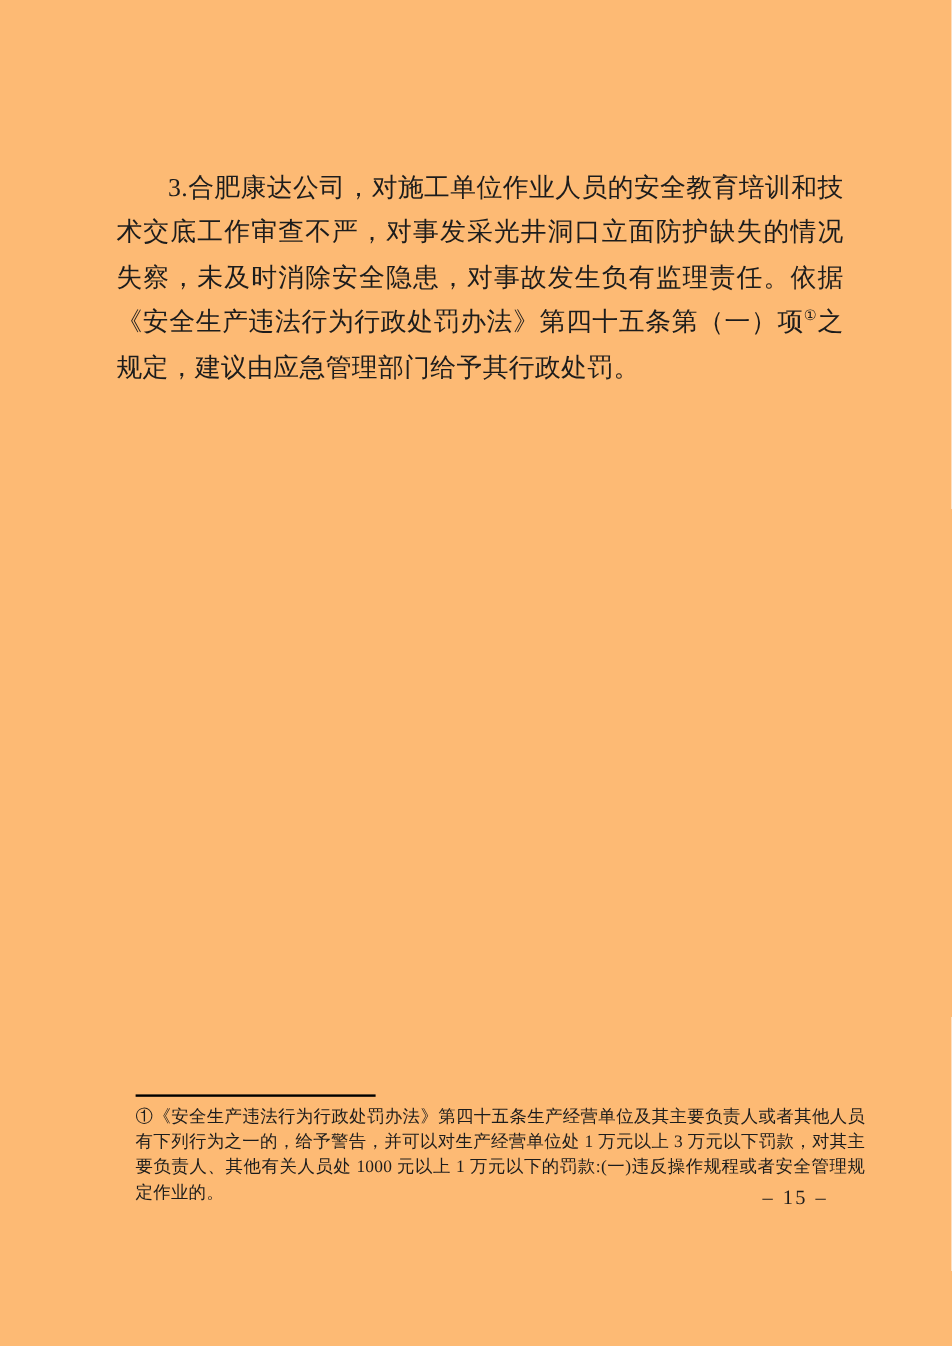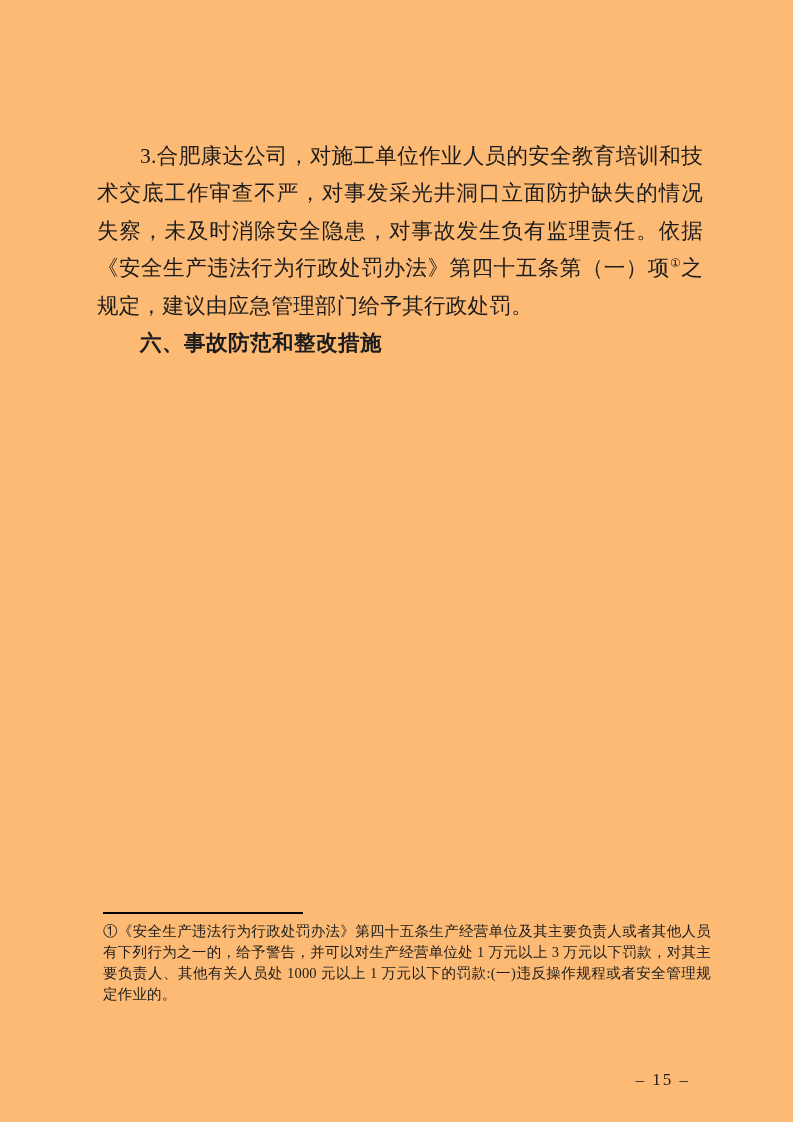--- a/index.html
+++ b/index.html
@@ -40,56 +40,55 @@
     font-family: "Liberation Sans", "DejaVu Sans", sans-serif;
     font-weight: bold;
     font-size: 21.5px;
     line-height: 37.4px;
     text-indent: 2em;
     letter-spacing: 0.5px;
     text-align: left;
   }
   .footnote-block {
     position: absolute;
-    left: 103px;
+    left: 113px;
     top: 912px;
     width: 608px;
   }
   .footnote-rule {
     width: 200px;
     height: 2px;
     background: #000000;
     margin: 0 0 7px 0;
   }
   .footnote-text {
     margin: 0;
     font-size: 14.5px;
     line-height: 21px;
     text-align: justify;
     letter-spacing: 0.2px;
   }
   .page-number {
     position: absolute;
-    top: 1070px;
+    top: 988px;
     right: 103px;
     font-size: 17px;
     letter-spacing: 2px;
     font-family: "Liberation Serif", "DejaVu Serif", serif;
   }
 </style>
 </head>
 <body>
 
 <div class="page">
 
   <div class="content">
 
     <p class="body-para"><span>3.合肥康达公司，对施工单位作业人员的安全教育培训和技术交底工作审查不严，对事发采光井洞口立面防护缺失的情况失察，未及时消除安全隐患，对事故发生负有监理责任。依据《安全生产违法行为行政处罚办法》第四十五条第（一）项</span><sup>①</sup><span>之规定，建议由应急管理部门给予其行政处罚。</span></p>
 
-    <h2 class="section-heading">六、事故防范和整改措施</h2>
 
 
 
   </div>
 
   <div class="footnote-block">
     <div class="footnote-rule"></div>
     <p class="footnote-text">①《安全生产违法行为行政处罚办法》第四十五条生产经营单位及其主要负责人或者其他人员有下列行为之一的，给予警告，并可以对生产经营单位处 1 万元以上 3 万元以下罚款，对其主要负责人、其他有关人员处 1000 元以上 1 万元以下的罚款:(一)违反操作规程或者安全管理规定作业的。</p>
   </div>
 

